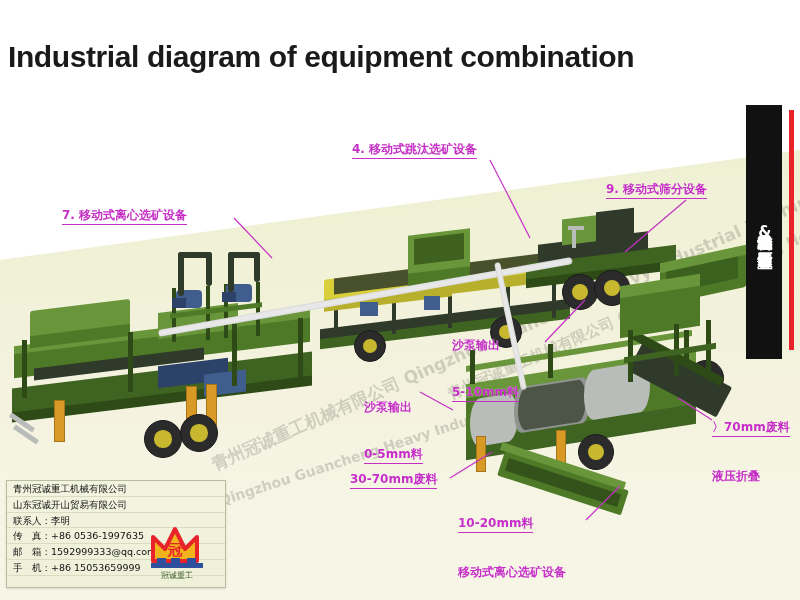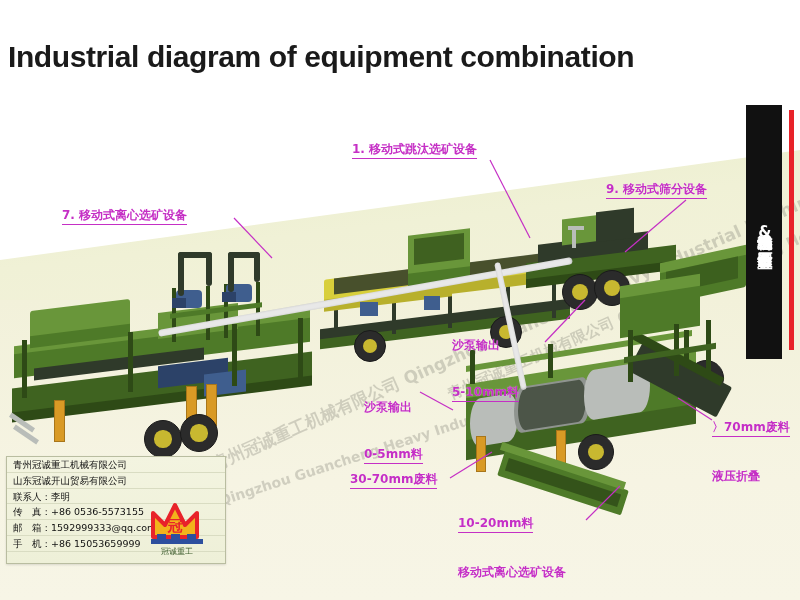--- a/index.html
+++ b/index.html
@@ -61,21 +61,21 @@
     font-family:"DejaVu Sans","Liberation Sans",sans-serif;font-weight:bold;
     white-space:nowrap;text-shadow:0 0 1px rgba(255,255,255,.8);
   }
   .lbl .ul{border-bottom:1.3px solid #c52fc5;display:inline-block;padding-bottom:1px;}
   .lbl .l2{display:block;margin-top:32px;}
 
   svg.leader{position:absolute;left:0;top:0;width:800px;height:600px;pointer-events:none;}
 
   
   .card{
-    position:absolute;left:6px;top:456px;width:218px;height:106px;
+    position:absolute;left:6px;top:480px;width:218px;height:106px;
     background:linear-gradient(180deg,#f3f4e0 0%,#eef0d8 100%);
     border:1px solid #b9bda0;
     box-shadow:0 1px 2px rgba(0,0,0,.12);
   }
   .card .row{
     font-size:9.5px;color:#111;padding:1px 4px 0 6px;line-height:1.45;
     border-bottom:1px solid #d9dcc2;font-family:"DejaVu Sans",sans-serif;
     white-space:nowrap;
   }
   .card .row:last-child{border-bottom:none;}
@@ -277,21 +277,21 @@
       <path d="M586,520 L620,486"></path>
       <path d="M712,420 L678,398"></path>
     </g>
   </svg>
 
   <div class="lbl" style="left:62px;top:208px;">
     <span class="ul">7. 移动式离心选矿设备</span>
   </div>
 
   <div class="lbl" style="left:352px;top:142px;">
-    <span class="ul">1. 移动式跳汰选矿设备</span>
+    <span class="ul">4. 移动式跳汰选矿设备</span>
   </div>
 
   <div class="lbl" style="left:606px;top:182px;">
     <span class="ul">9. 移动式筛分设备</span>
   </div>
 
   <div class="lbl" style="left:452px;top:338px;">
     <span>沙泵输出</span>
     <span class="l2 ul">5-10mm料</span>
   </div>
@@ -319,21 +319,21 @@
 
   <div class="vbar-red"></div>
   <div class="vbanner">
     <span>移动组合式选金&amp;宝石设备示意图</span>
   </div>
 
   <div class="card">
     <div class="row">青州冠诚重工机械有限公司</div>
     <div class="row">山东冠诚开山贸易有限公司</div>
     <div class="row">联系人：李明</div>
-    <div class="row">传　真：+86 0536-5573155</div>
+    <div class="row">传　真：+86 0536-1997635</div>
     <div class="row">邮　箱：1592999333@qq.com</div>
     <div class="row">手　机：+86 15053659999</div>
 
     <svg class="logo" viewBox="0 0 72 62">
       <path d="M4,40 L4,16 L16,28 L26,8 L36,28 L48,16 L48,40 Z" fill="#f2b41c" stroke="#e8232a" stroke-width="4" stroke-linejoin="round"></path>
       <text x="26" y="34" font-family="DejaVu Sans, sans-serif" font-size="15" font-weight="bold" fill="#e8232a" text-anchor="middle">冠</text>
       <rect x="2" y="42" width="52" height="5" fill="#2d4f9e"></rect>
       <rect x="8" y="37" width="9" height="6" fill="#2d4f9e"></rect>
       <rect x="22" y="37" width="9" height="6" fill="#2d4f9e"></rect>
       <rect x="38" y="37" width="9" height="6" fill="#2d4f9e"></rect>

